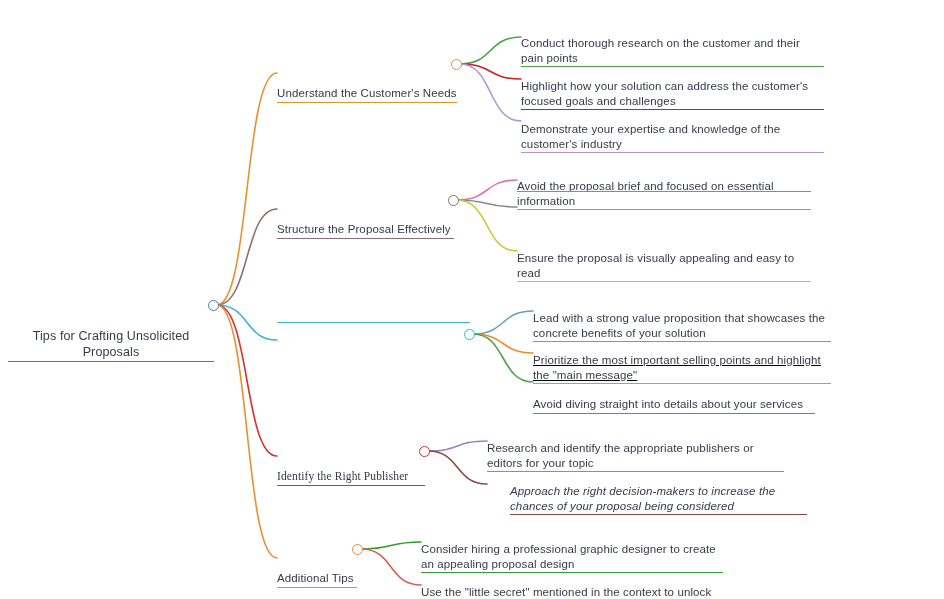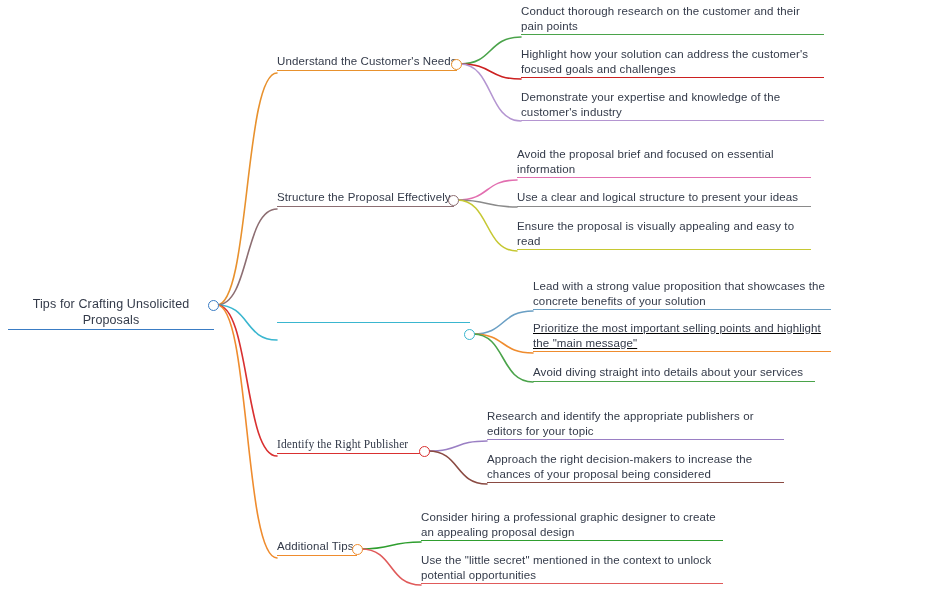--- a/index.html
+++ b/index.html
@@ -32,20 +32,21 @@
   .node {
     position: absolute;
     box-sizing: border-box;
   }
   .node-text {
     font-size: 11.5px;
     line-height: 14.5px;
     color: #333a49;
     white-space: pre-line;
     letter-spacing: 0.01em;
+    margin-top: 32px;
   }
   .node-rule {
     height: 0;
     border-bottom-width: 1.6px;
     border-bottom-style: solid;
     margin-top: 1px;
   }
   .root .node-text {
     font-size: 12.5px;
     line-height: 16px;
@@ -115,21 +116,20 @@
       <div class="node branch" style="left: 277px; top: 190px; width: 177px;">
         <div class="node-text">Structure the Proposal Effectively</div>
         <div class="node-rule" style="border-bottom-color: rgb(141, 110, 114);"></div>
       </div>
       <div class="dot" style="left: 447.5px; top: 194.5px; border-color: rgb(141, 110, 114);"></div>
       <div class="node leaf" style="left: 517px; top: 147px; width: 294px;">
         <div class="node-text">Avoid the proposal brief and focused on essential information</div>
         <div class="node-rule" style="border-bottom-color: rgb(226, 111, 176);"></div>
       </div>
       <div class="node leaf" style="left: 517px; top: 190px; width: 294px;">
-        <div class="node-text">Use a clear and logical structure to present your ideas</div>
         <div class="node-rule" style="border-bottom-color: rgb(138, 138, 138);"></div>
       </div>
       <div class="node leaf" style="left: 517px; top: 219px; width: 294px;">
         <div class="node-text">Ensure the proposal is visually appealing and easy to read</div>
         <div class="node-rule" style="border-bottom-color: rgb(198, 200, 51);"></div>
       </div>
       <div class="node branch" style="left: 277px; top: 321px; width: 193px;">
         <div class="node-rule" style="border-bottom-color: rgb(58, 182, 207);"></div>
       </div>
       <div class="dot" style="left: 463.5px; top: 328.5px; border-color: rgb(58, 182, 207);"></div>
@@ -147,21 +147,21 @@
       </div>
       <div class="node branch" style="left: 277px; top: 437px; width: 148px; font-family: Liberation Serif, serif;">
         <div class="node-text">Identify the Right Publisher</div>
         <div class="node-rule" style="border-bottom-color: rgb(217, 48, 48);"></div>
       </div>
       <div class="dot" style="left: 418.5px; top: 445.5px; border-color: rgb(217, 48, 48);"></div>
       <div class="node leaf" style="left: 487px; top: 409px; width: 297px;">
         <div class="node-text">Research and identify the appropriate publishers or editors for your topic</div>
         <div class="node-rule" style="border-bottom-color: rgb(154, 127, 196);"></div>
       </div>
-      <div class="node leaf" style="left: 487px; top: 452px; width: 297px;">
+      <div class="node leaf" style="left: 510px; top: 452px; width: 297px; font-style: italic;">
         <div class="node-text">Approach the right decision-makers to increase the chances of your proposal being considered</div>
         <div class="node-rule" style="border-bottom-color: rgb(138, 74, 66);"></div>
       </div>
       <div class="node branch" style="left: 277px; top: 539px; width: 80px;">
         <div class="node-text">Additional Tips</div>
         <div class="node-rule" style="border-bottom-color: rgb(239, 140, 46);"></div>
       </div>
       <div class="dot" style="left: 351.5px; top: 543.5px; border-color: rgb(239, 140, 46);"></div>
       <div class="node leaf" style="left: 421px; top: 510px; width: 302px;">
         <div class="node-text">Consider hiring a professional graphic designer to create an appealing proposal design</div>

